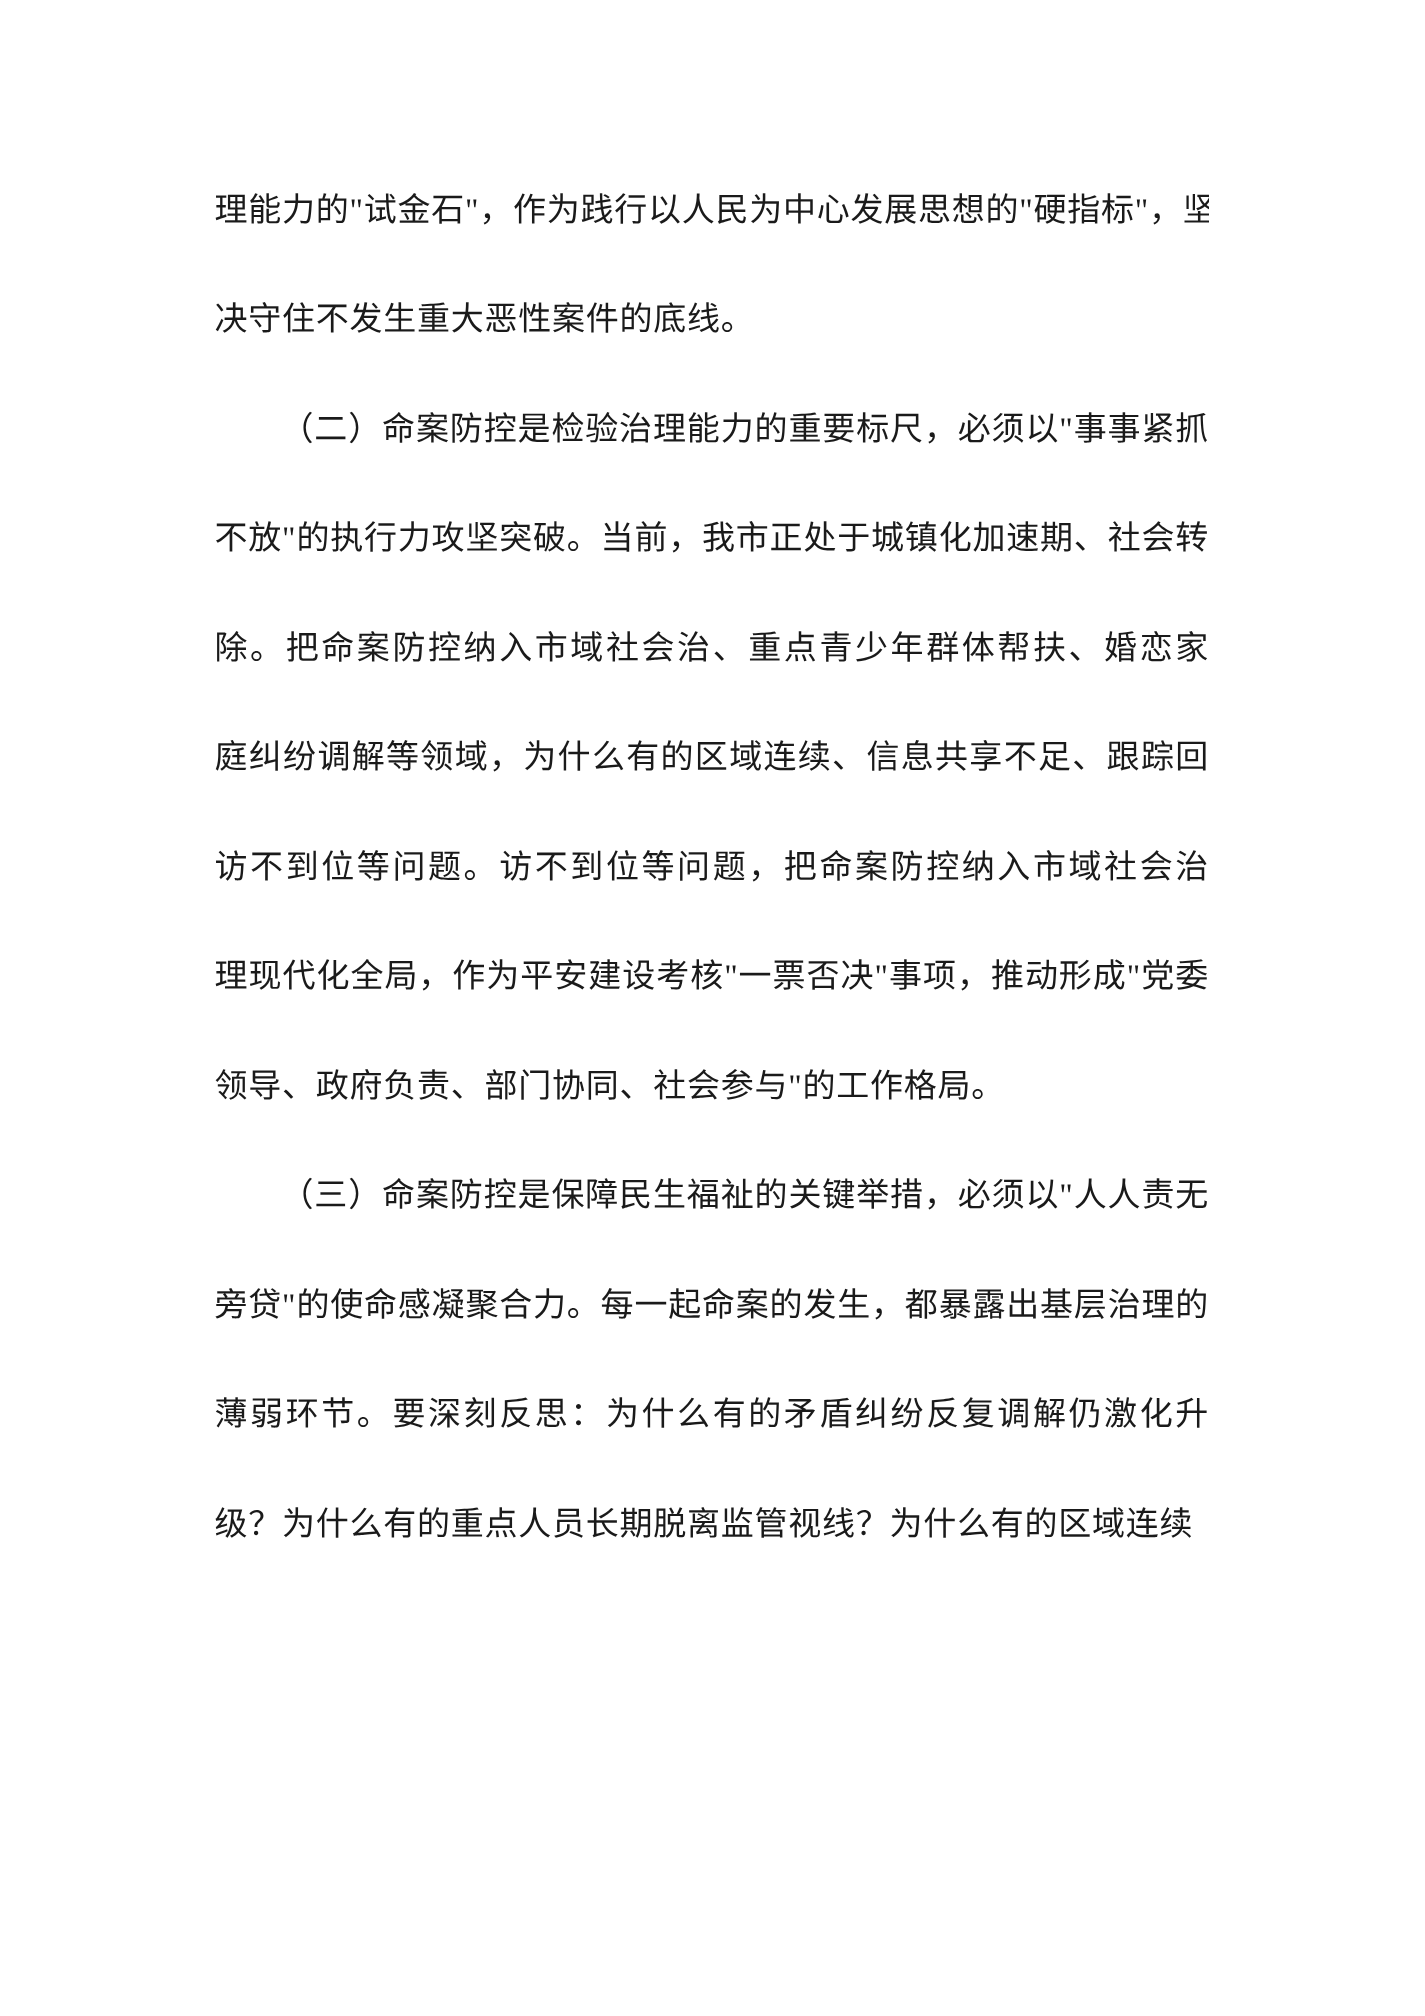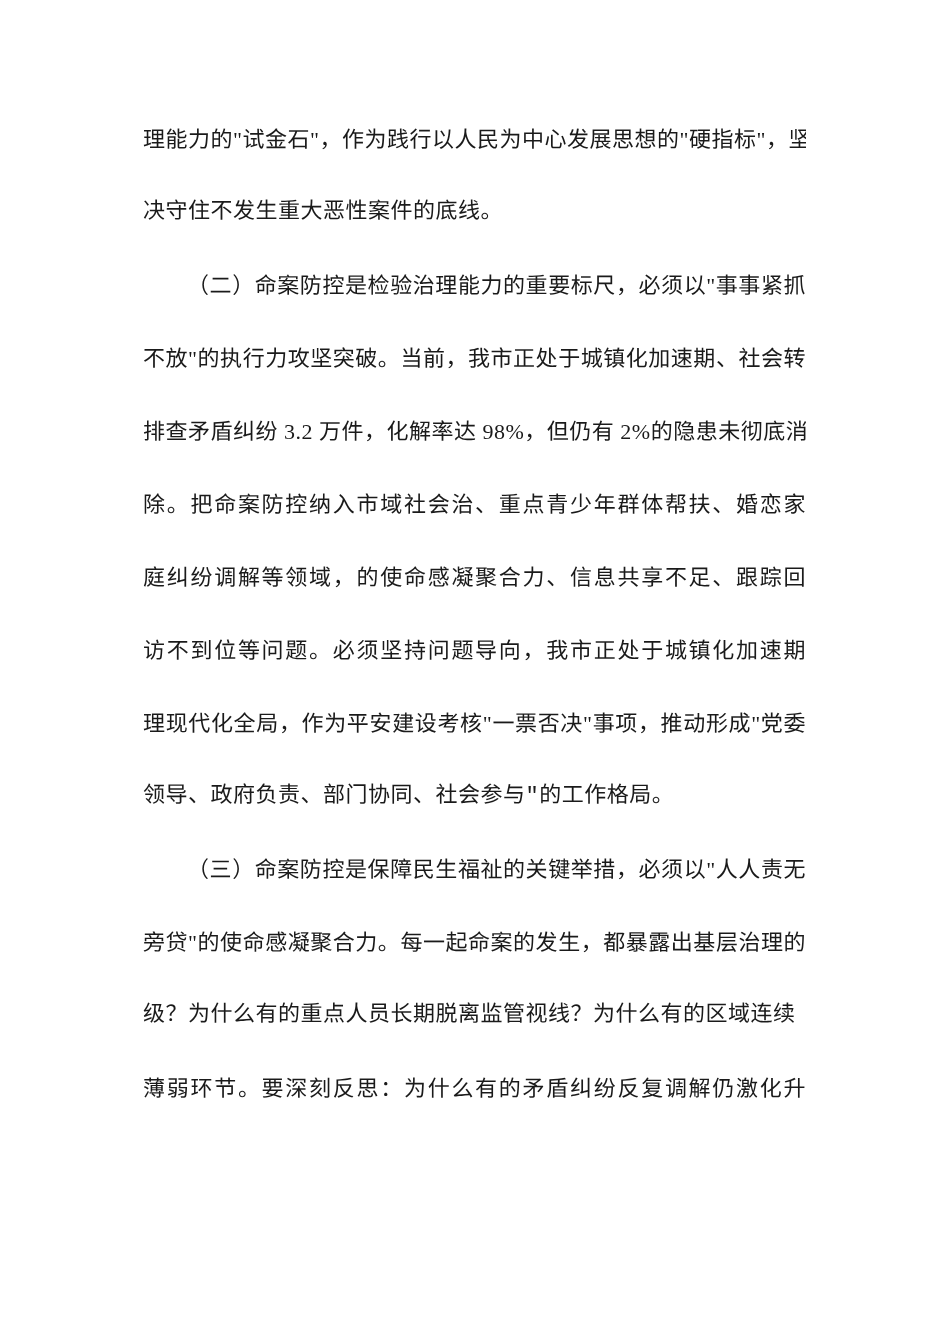--- a/index.html
+++ b/index.html
@@ -33,36 +33,34 @@
     text-justify: inter-character;
     overflow: hidden;
     white-space: nowrap;
   }
   .line.indent {
     text-indent: 2em;
   }
   .line.para-end {
     text-align: right;
     text-align-last: left;
-    font-family: Liberation Mono, monospace;
   }
 </style>
 </head>
 <body>
 
 <div class="page">
   <div class="text-block">
     <div class="line">理能力的"试金石"，作为践行以人民为中心发展思想的"硬指标"，坚</div>
     <div class="line para-end">决守住不发生重大恶性案件的底线。</div>
     <div class="line indent">（二）命案防控是检验治理能力的重要标尺，必须以"事事紧抓</div>
     <div class="line">不放"的执行力攻坚突破。当前，我市正处于城镇化加速期、社会转</div>
-    <div class="line">排查矛盾纠纷 3.2 万件，化解率达 98%，但仍有 2%的隐患未彻底消</div>
     <div class="line">除。把命案防控纳入市域社会治、重点青少年群体帮扶、婚恋家</div>
-    <div class="line">庭纠纷调解等领域，的使命感凝聚合力、信息共享不足、跟踪回</div>
-    <div class="line">访不到位等问题。必须坚持问题导向，我市正处于城镇化加速期</div>
+    <div class="line">庭纠纷调解等领域，为什么有的区域连续、信息共享不足、跟踪回</div>
+    <div class="line">访不到位等问题。访不到位等问题，把命案防控纳入市域社会治</div>
     <div class="line">理现代化全局，作为平安建设考核"一票否决"事项，推动形成"党委</div>
     <div class="line para-end">领导、政府负责、部门协同、社会参与"的工作格局。</div>
     <div class="line indent">（三）命案防控是保障民生福祉的关键举措，必须以"人人责无</div>
     <div class="line">旁贷"的使命感凝聚合力。每一起命案的发生，都暴露出基层治理的</div>
+    <div class="line">薄弱环节。要深刻反思：为什么有的矛盾纠纷反复调解仍激化升</div>
     <div class="line para-end">级？为什么有的重点人员长期脱离监管视线？为什么有的区域连续</div>
-    <div class="line">薄弱环节。要深刻反思：为什么有的矛盾纠纷反复调解仍激化升</div>
   </div>
 </div>
 
 </body></html>

